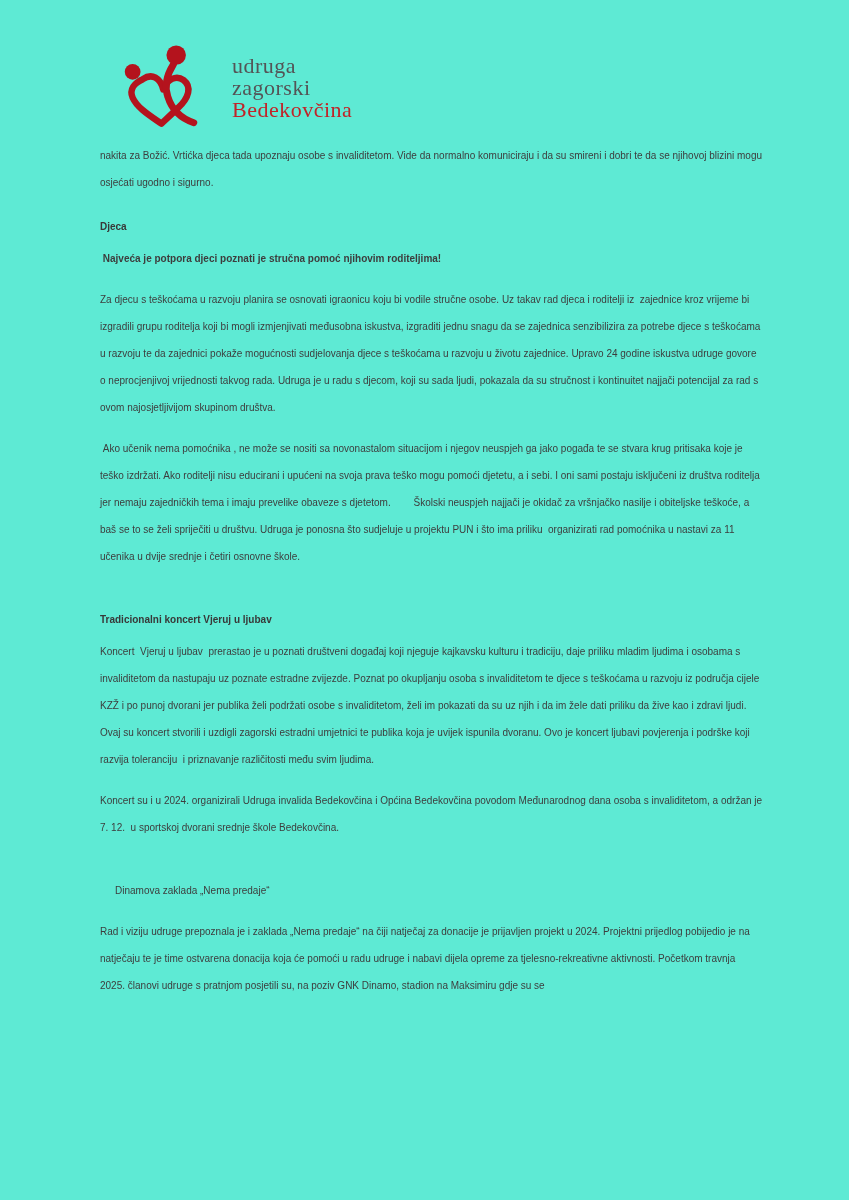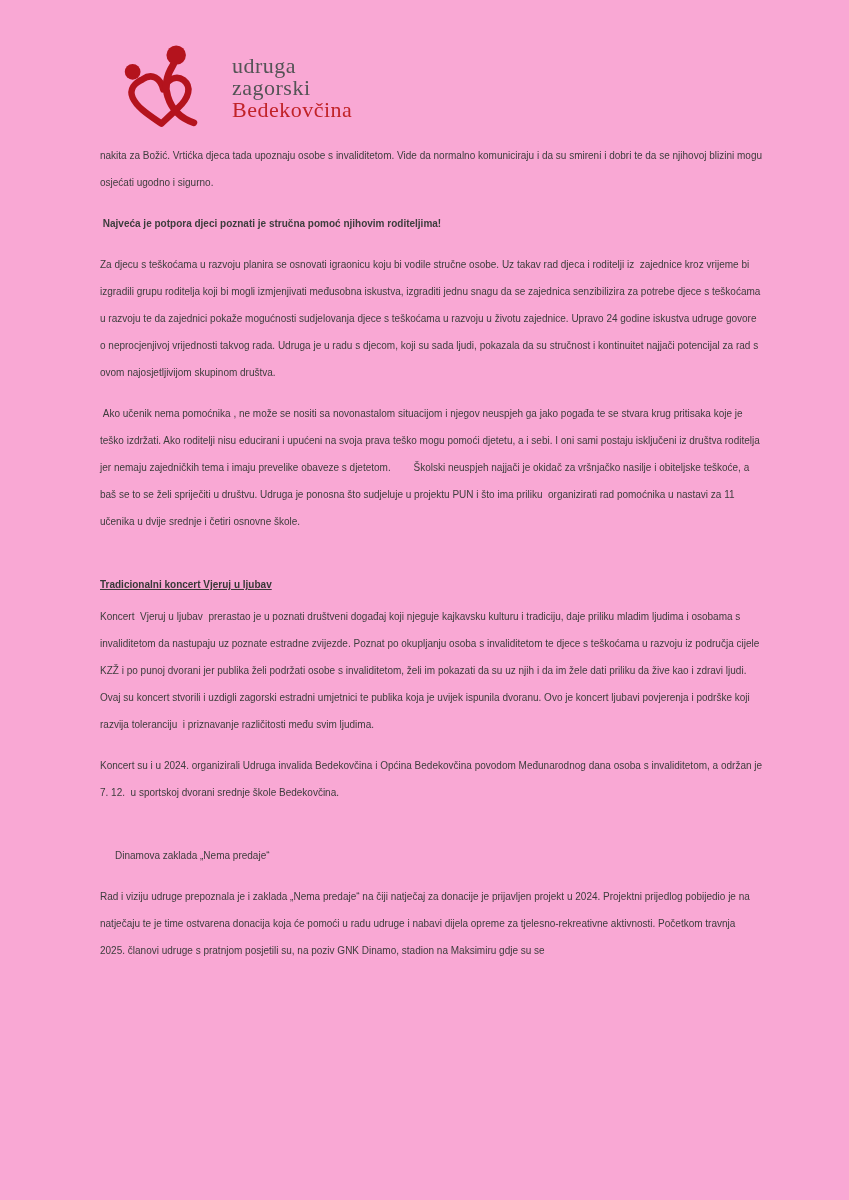--- a/index.html
+++ b/index.html
@@ -5,21 +5,21 @@
   html, body {
     margin: 0;
     padding: 0;
     background: #ffffff;
   }
   .page {
     position: relative;
     width: 849px;
     height: 1200px;
     margin: 0 auto;
-    background: #f9a8d4;
+    background: #5eead4;
     box-sizing: border-box;
     padding: 44px 86px 0 100px;
     font-family: "Liberation Sans", "DejaVu Sans", sans-serif;
     color: #3d3d3d;
     overflow: hidden;
   }
   
   .logo {
     display: flex;
     align-items: center;
@@ -64,21 +64,21 @@
     margin-bottom: 5px;
   }
   h3.section-heading-regular {
     font-weight: normal;
     color: #3d3d3d;
     margin-top: 36px;
     margin-bottom: 14px;
     margin-left: 15px;
   }
   .lead { font-weight: bold; margin-bottom: 5px; }
-  .gap-lg { margin-top: 36px !important; text-decoration: underline; }
+  .gap-lg { margin-top: 36px !important; }
 </style>
 </head>
 <body>
 
 <div class="page">
 
   <header class="logo">
     <svg class="logo-mark" viewBox="0 0 110 95" aria-hidden="true">
 
       <circle cx="19" cy="30" r="8.5" fill="#b4131d"></circle>
@@ -92,20 +92,21 @@
       <span>udruga</span>
       <span>zagorski</span>
       <span class="accent">Bedekovčina</span>
     </div>
   </header>
 
   <main class="content">
 
     <p class="para">nakita za Božić. Vrtićka djeca tada upoznaju osobe s invaliditetom. Vide da normalno komuniciraju i da su smireni i dobri te da se njihovoj blizini mogu osjećati ugodno i sigurno.</p>
 
+    <h2 class="section-heading">Djeca</h2>
 
     <p class="para lead"> Najveća je potpora djeci poznati je stručna pomoć njihovim roditeljima!</p>
 
     <p class="para">Za djecu s teškoćama u razvoju planira se osnovati igraonicu koju bi vodile stručne osobe. Uz takav rad djeca i roditelji iz  zajednice kroz vrijeme bi izgradili grupu roditelja koji bi mogli izmjenjivati međusobna iskustva, izgraditi jednu snagu da se zajednica senzibilizira za potrebe djece s teškoćama u razvoju te da zajednici pokaže mogućnosti sudjelovanja djece s teškoćama u razvoju u životu zajednice. Upravo 24 godine iskustva udruge govore o neprocjenjivoj vrijednosti takvog rada. Udruga je u radu s djecom, koji su sada ljudi, pokazala da su stručnost i kontinuitet najjači potencijal za rad s ovom najosjetljivijom skupinom društva.</p>
 
 
     <p class="para"><span> Ako učenik nema pomoćnika , ne može se nositi sa novonastalom situacijom i njegov neuspjeh ga jako pogađa te se stvara krug pritisaka koje je teško izdržati. Ako roditelji nisu educirani i upućeni na svoja prava teško mogu pomoći djetetu, a i sebi. I oni sami postaju isključeni iz društva roditelja jer nemaju zajedničkih tema i imaju prevelike obaveze s djetetom. </span><span class="bold-run">Školski neuspjeh najjači je okidač za vršnjačko nasilje i obiteljske teškoće, a  baš se to se želi spriječiti u društvu</span><span>. Udruga je ponosna što sudjeluje u projektu PUN i što ima priliku  organizirati rad pomoćnika u nastavi za 11 učenika u dvije srednje i četiri osnovne škole.</span></p>
 
     <h2 class="section-heading gap-lg">Tradicionalni koncert Vjeruj u ljubav</h2>
 

